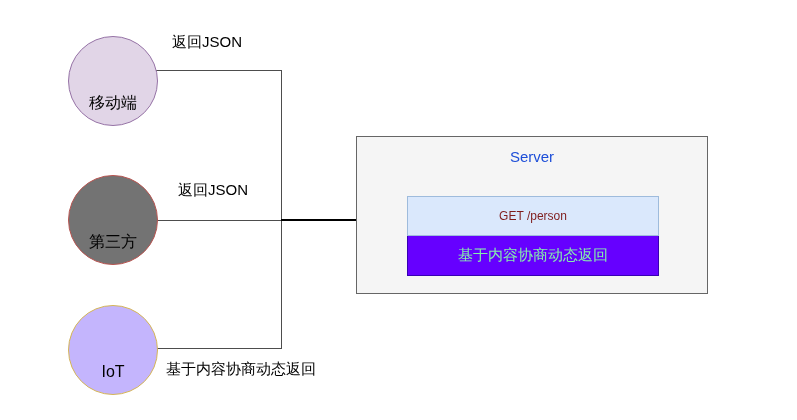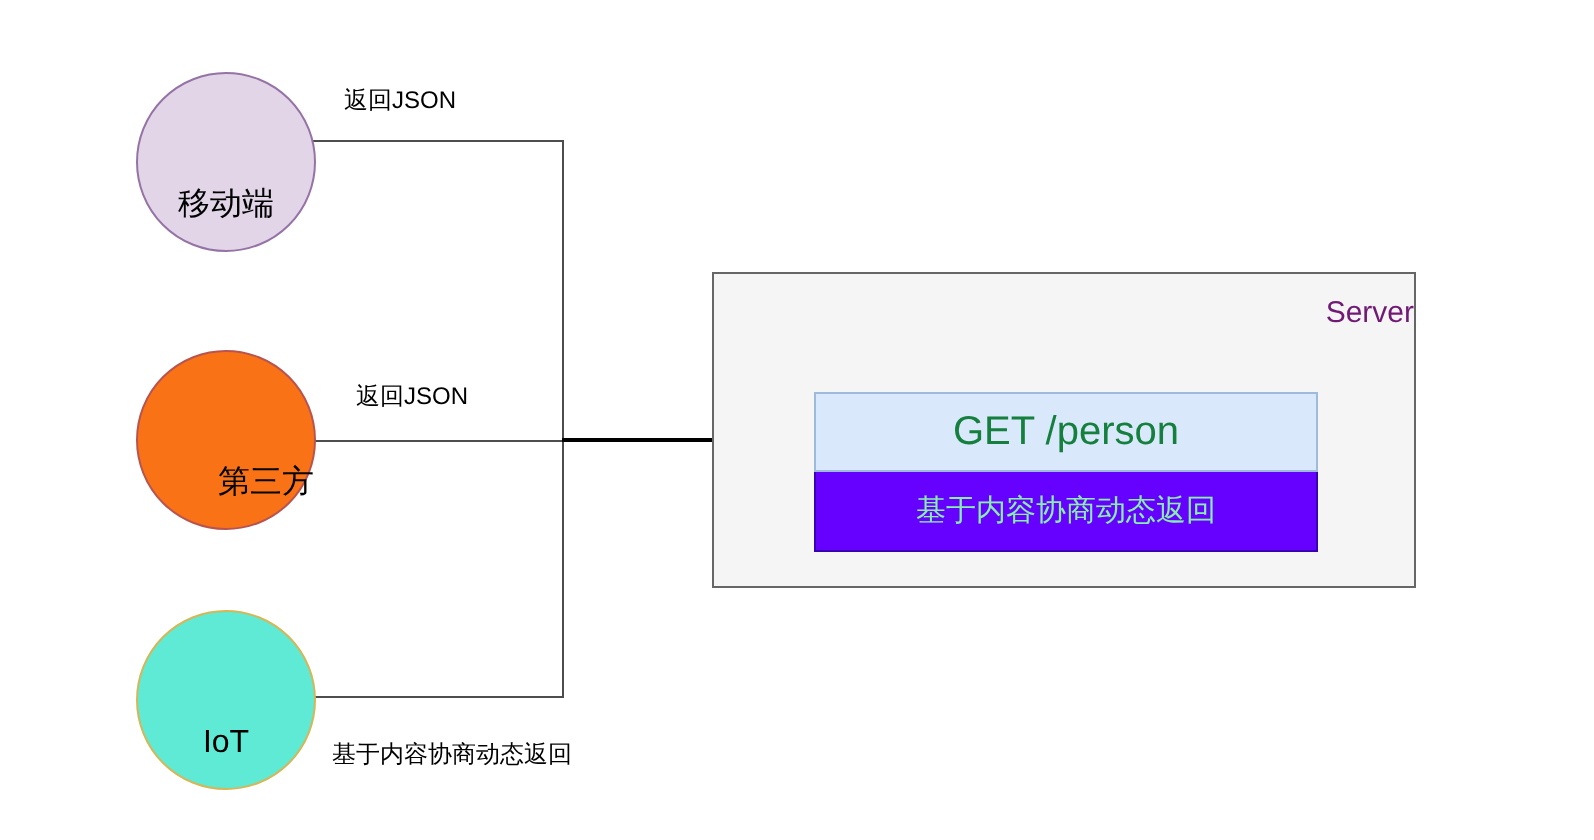--- a/index.html
+++ b/index.html
@@ -37,27 +37,26 @@
     margin-top: 44px;
   }
 
   #circle-mobile {
     left: 68px;  top: 36px;  width: 90px;  height: 90px;
     background: #e1d5e7;
     border-color: #9673a6;
   }
   #circle-thirdparty {
     left: 68px;  top: 175px; width: 90px;  height: 90px;
-    background: #f97316;
+    background: #737373;
     border-color: #b85450;
-    justify-content: flex-end;
   }
   #circle-iot {
     left: 68px;  top: 305px; width: 90px;  height: 90px;
-    background: #5eead4;
+    background: #c4b5fd;
     border-color: #d6b656;
   }
 
   
   .line-h, .line-v {
     position: absolute;
     background: #4d4d4d;
   }
   .line-h { height: 1px; }
   .line-v { width: 1px; }
@@ -72,25 +71,24 @@
     position: absolute;
     left: 281px;
     top: 212px;
     width: 124px;
     height: 16px;
   }
 
   
   .edge-label {
     position: absolute;
-    font-size: 12px;
+    font-size: 15px;
     color: #000000;
     white-space: nowrap;
     line-height: 1;
-    margin-top: 10px;
   }
   #label-json   { left: 172px; top: 34px; }
   #label-xml    { left: 178px; top: 182px; }
   #label-custom { left: 166px; top: 361px; }
 
   
   #server-box {
     position: absolute;
     left: 356px;
     top: 136px;
@@ -98,44 +96,44 @@
     height: 158px;
     box-sizing: border-box;
     background: #f5f5f5;
     border: 1px solid #666666;
   }
   #server-title {
     position: absolute;
     left: 0;
     right: 0;
     top: 12px;
-    text-align: right;
+    text-align: center;
     font-size: 15px;
-    color: #701a75;
+    color: #1d4ed8;
     line-height: 1;
   }
 
   
   #endpoint-stack {
     position: absolute;
     left: 407px;
     top: 196px;
     width: 252px;
     box-sizing: border-box;
   }
   #endpoint-get {
     box-sizing: border-box;
     height: 40px;
     background: #dae8fc;
     border: 1px solid #9ebbdc;
     display: flex;
     align-items: center;
     justify-content: center;
-    font-size: 20px;
-    color: #15803d;
+    font-size: 12px;
+    color: #7f1d1d;
   }
   #endpoint-negotiation {
     box-sizing: border-box;
     height: 40px;
     background: #6600ff;
     border: 1px solid #3700b3;
     border-top: none;
     display: flex;
     align-items: center;
     justify-content: center;

